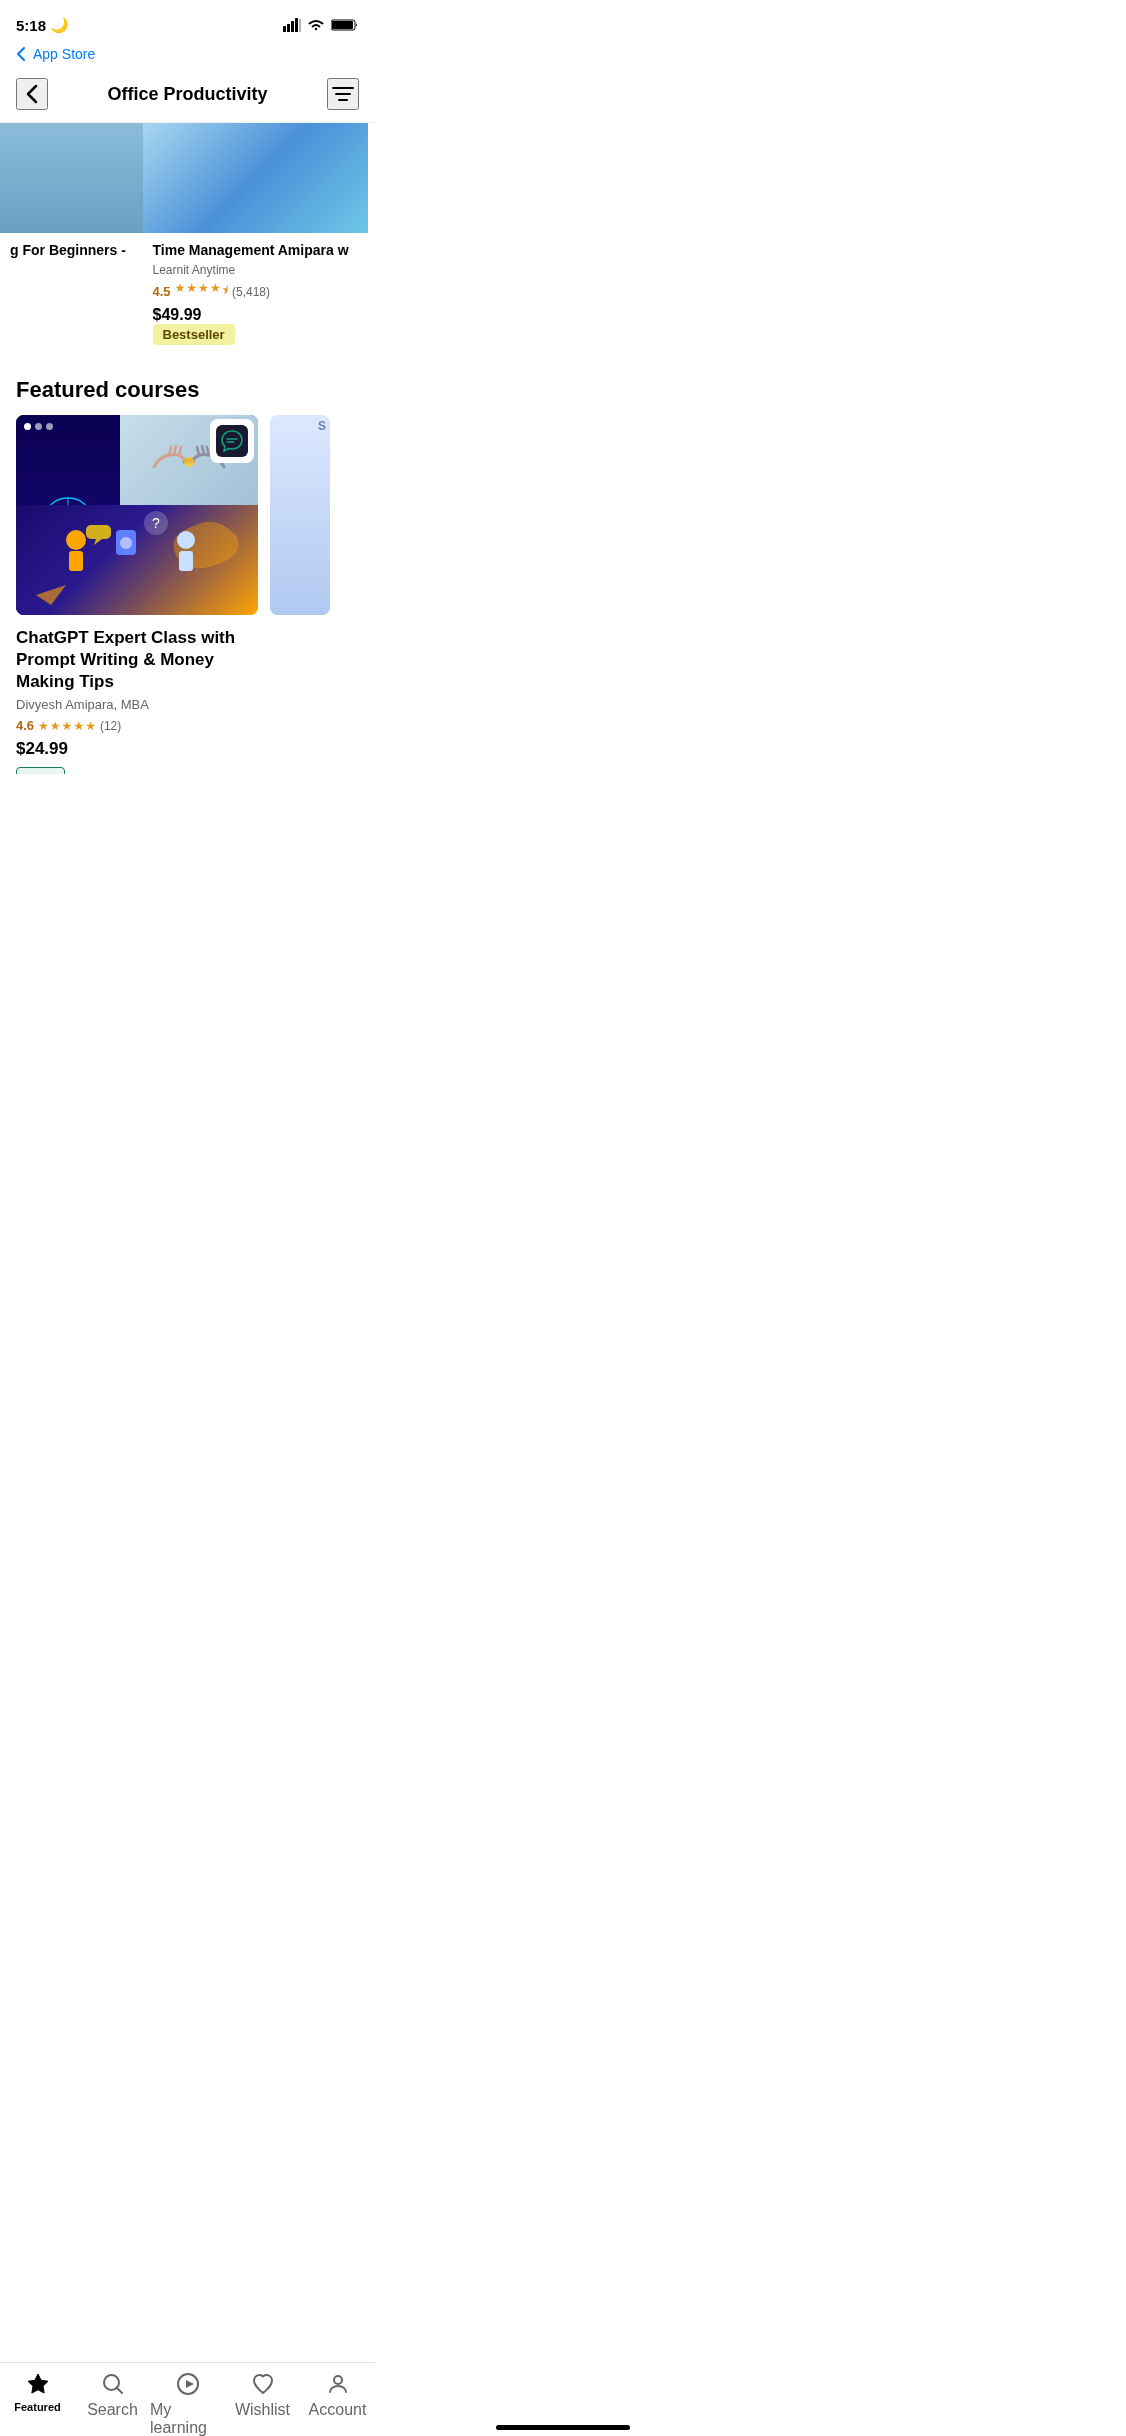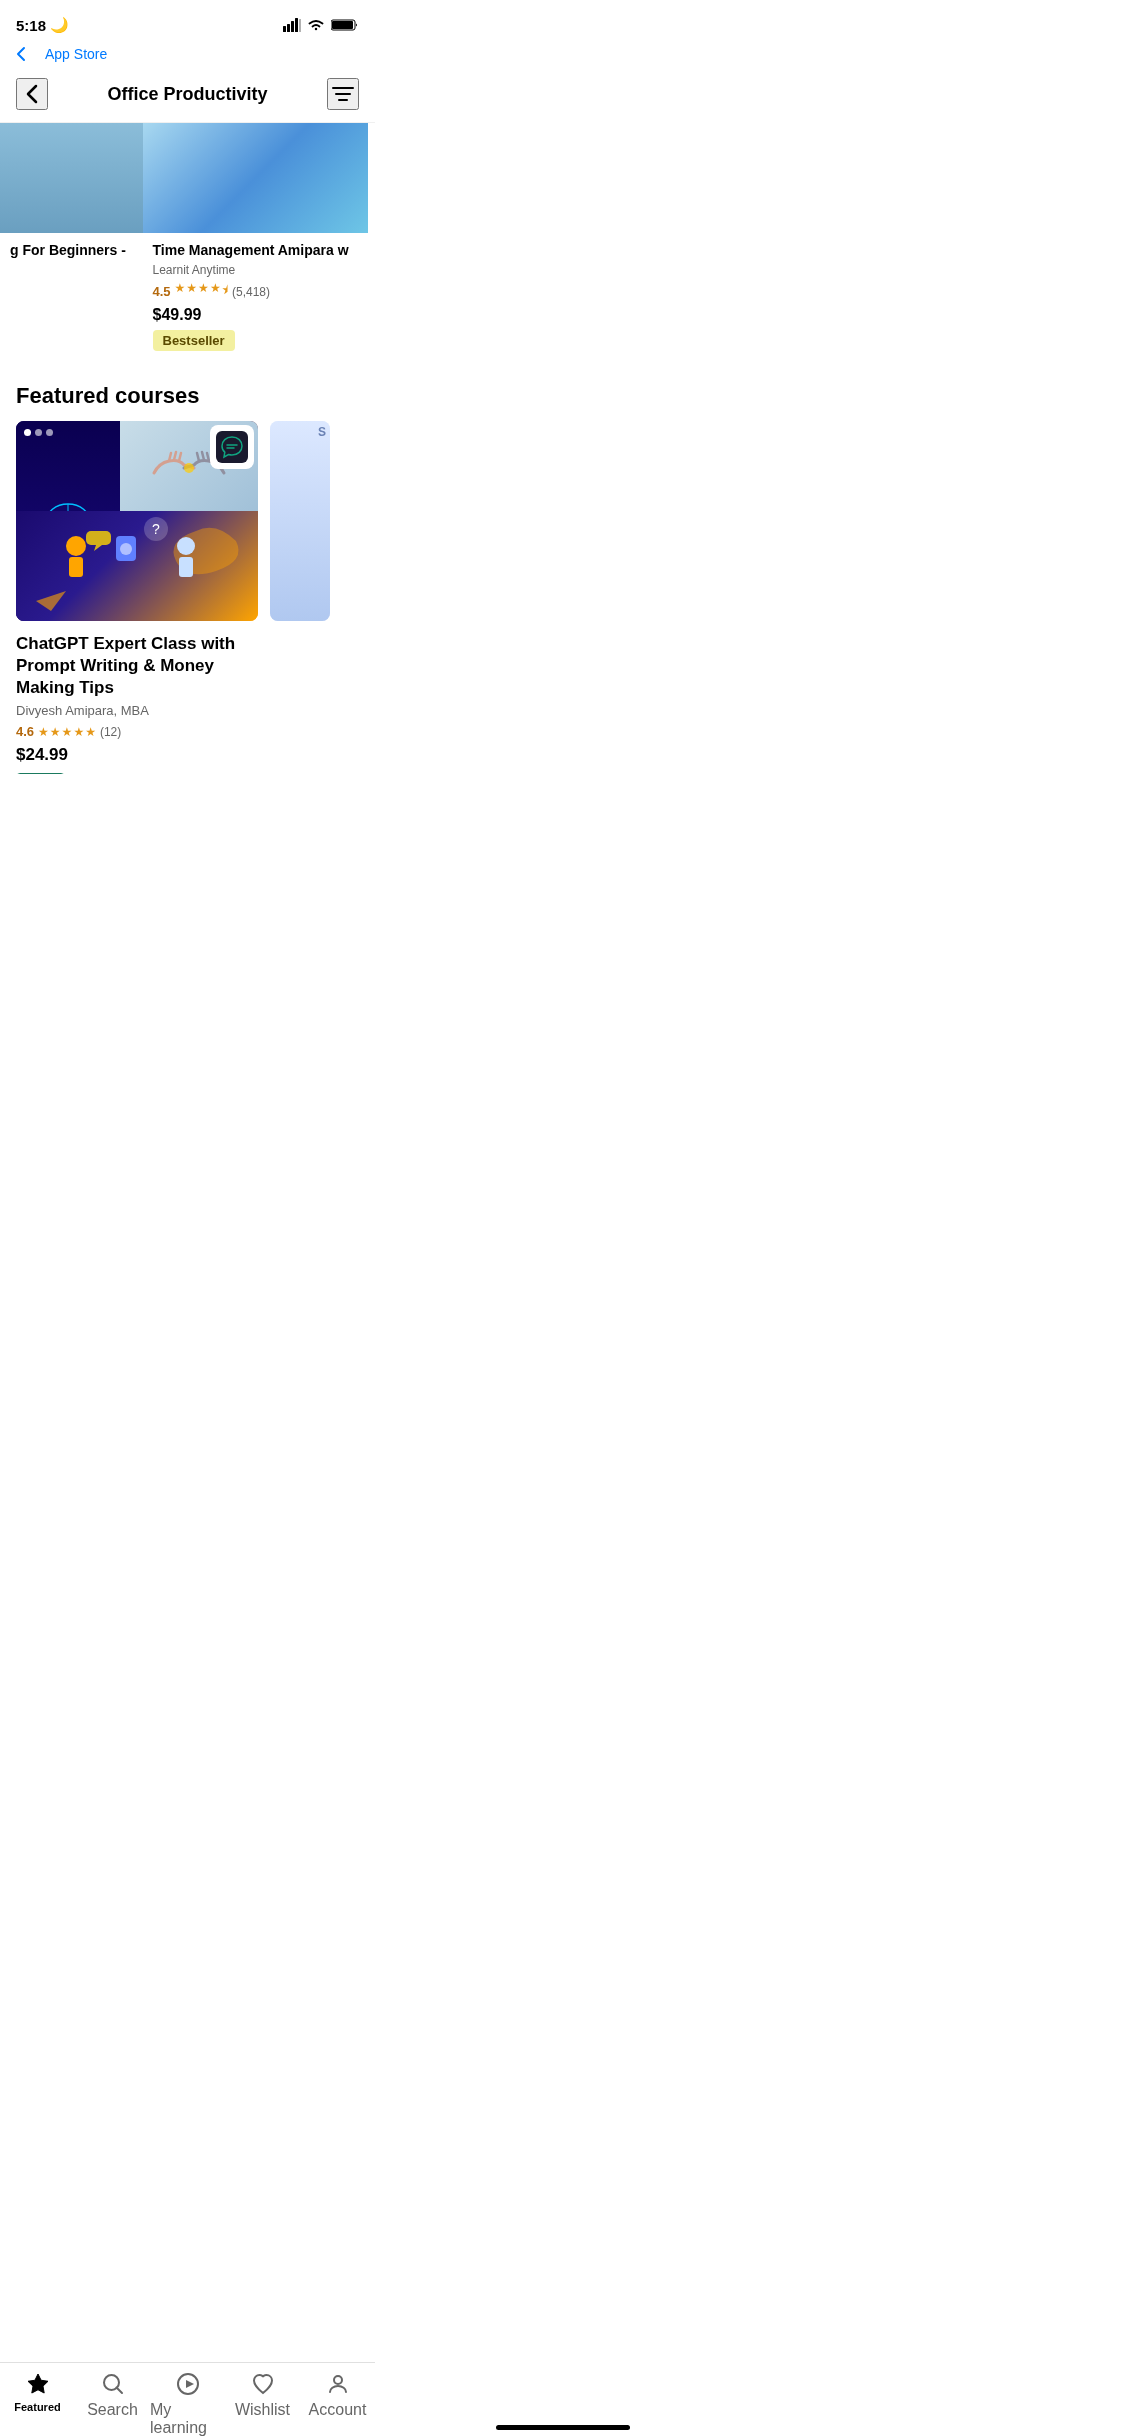--- a/index.html
+++ b/index.html
@@ -39,21 +39,21 @@
       display: flex;
       align-items: center;
       padding: 2px 16px 8px;
       gap: 4px;
     }
     .app-store-back {
       font-size: 14px;
       color: #007AFF;
       display: flex;
       align-items: flex-start;
-      gap: 19px;
+      gap: 7px;
     }
 
     
     .nav-header {
       display: flex;
       align-items: center;
       justify-content: space-between;
       padding: 8px 16px 12px;
       border-bottom: 1px solid #f0f0f0;
     }
@@ -145,21 +145,21 @@
       color: #e59819;
     }
     .rating-count {
       font-size: 12px;
       color: #666;
     }
     .card-price {
       font-size: 16px;
       font-weight: 700;
       color: #000;
-      margin-bottom: 6px;
+      margin-bottom: 0;
     }
     .badge {
       display: inline-block;
       padding: 3px 10px;
       border-radius: 4px;
       font-size: 13px;
       font-weight: 600;
     }
     .badge-bestseller {
       background: #f3f0a0;

